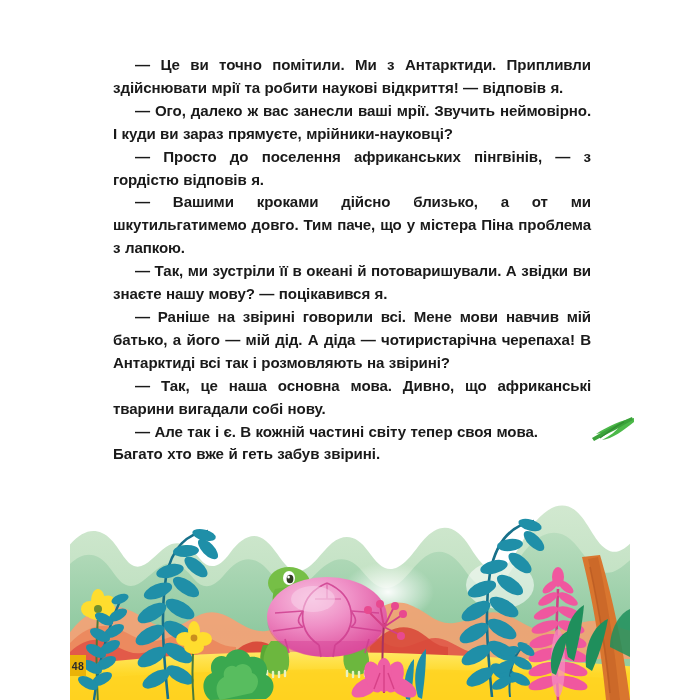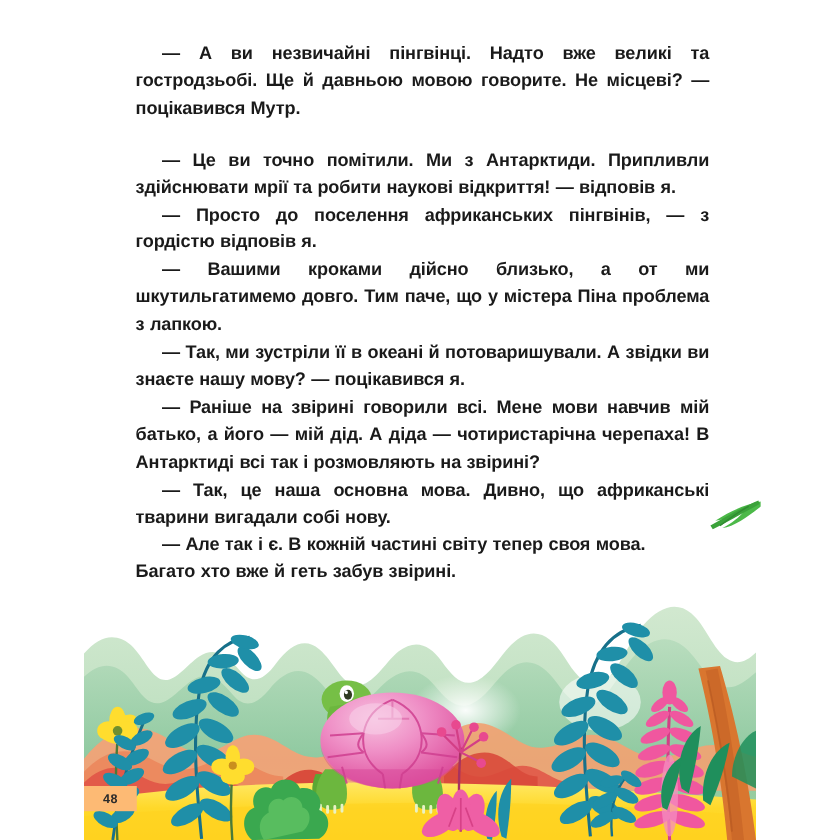--- a/index.html
+++ b/index.html
@@ -15,36 +15,36 @@
         letter-spacing:-0.1px;word-spacing:0.4px;}
   .para:last-child{text-align:left;}
   
 
   
   #illustration{position:absolute;left:70px;top:497px;width:560px;height:203px;
                 overflow:hidden;}
   #illu-svg{display:block;width:560px;height:203px;}
 
   
-  #page-number{position:absolute;left:70px;top:655px;width:44px;height:21px;
-      background:#fdba74;display:flex;align-items:center;justify-content:center;
+  #page-number{position:absolute;left:70px;top:655px;width:16px;height:21px;
+      background:#eab308;display:flex;align-items:center;justify-content:center;
       font-size:10.5px;font-weight:700;color:#2b2b2b;
       font-family:"Liberation Sans",sans-serif;letter-spacing:0.3px;z-index:6;}
 
   
   #palm-frond{position:absolute;left:578px;top:416px;width:56px;height:36px;z-index:5;}
 </style>
 </head>
 <body>
 
 <div id="page">
 
   <div id="text-column">
-    <p class="para" style="text-indent: 22px;">— А ви незвичайні пінгвінці. Надто вже великі та гостродзьобі. Ще й давньою мовою говорите. Не місцеві? — поцікавився Мутр.</p>
     <p class="para" style="text-indent: 22px; margin-top: 20px;">— Це ви точно помітили. Ми з Антарктиди. Припливли здійснювати мрії та робити наукові відкриття! — відповів я.</p>
+    <p class="para" style="text-indent: 22px;">— Ого, далеко ж вас занесли ваші мрії. Звучить неймовірно. І куди ви зараз прямуєте, мрійники-науковці?</p>
     <p class="para" style="text-indent: 22px;">— Просто до поселення африканських пінгвінів, — з гордістю відповів я.</p>
     <p class="para" style="text-indent: 22px;">— Вашими кроками дійсно близько, а от ми шкутильгатимемо довго. Тим паче, що у містера Піна проблема з лапкою.</p>
     <p class="para" style="text-indent: 22px;">— Так, ми зустріли її в океані й потоваришували. А звідки ви знаєте нашу мову? — поцікавився я.</p>
     <p class="para" style="text-indent: 22px;">— Раніше на звірині говорили всі. Мене мови навчив мій батько, а його — мій дід. А діда — чотиристарічна черепаха! В Антарктиді всі так і розмовляють на звірині?</p>
     <p class="para" style="text-indent: 22px;">— Так, це наша основна мова. Дивно, що африканські тварини вигадали собі нову.</p>
     <p class="para" style="text-indent: 22px;">— Але так і є. В кожній частині світу тепер своя мова. Багато хто вже й геть забув звірині.</p>
   </div>
 
   <svg id="palm-frond" viewBox="0 0 56 36">
     <g fill="#4cb949">

